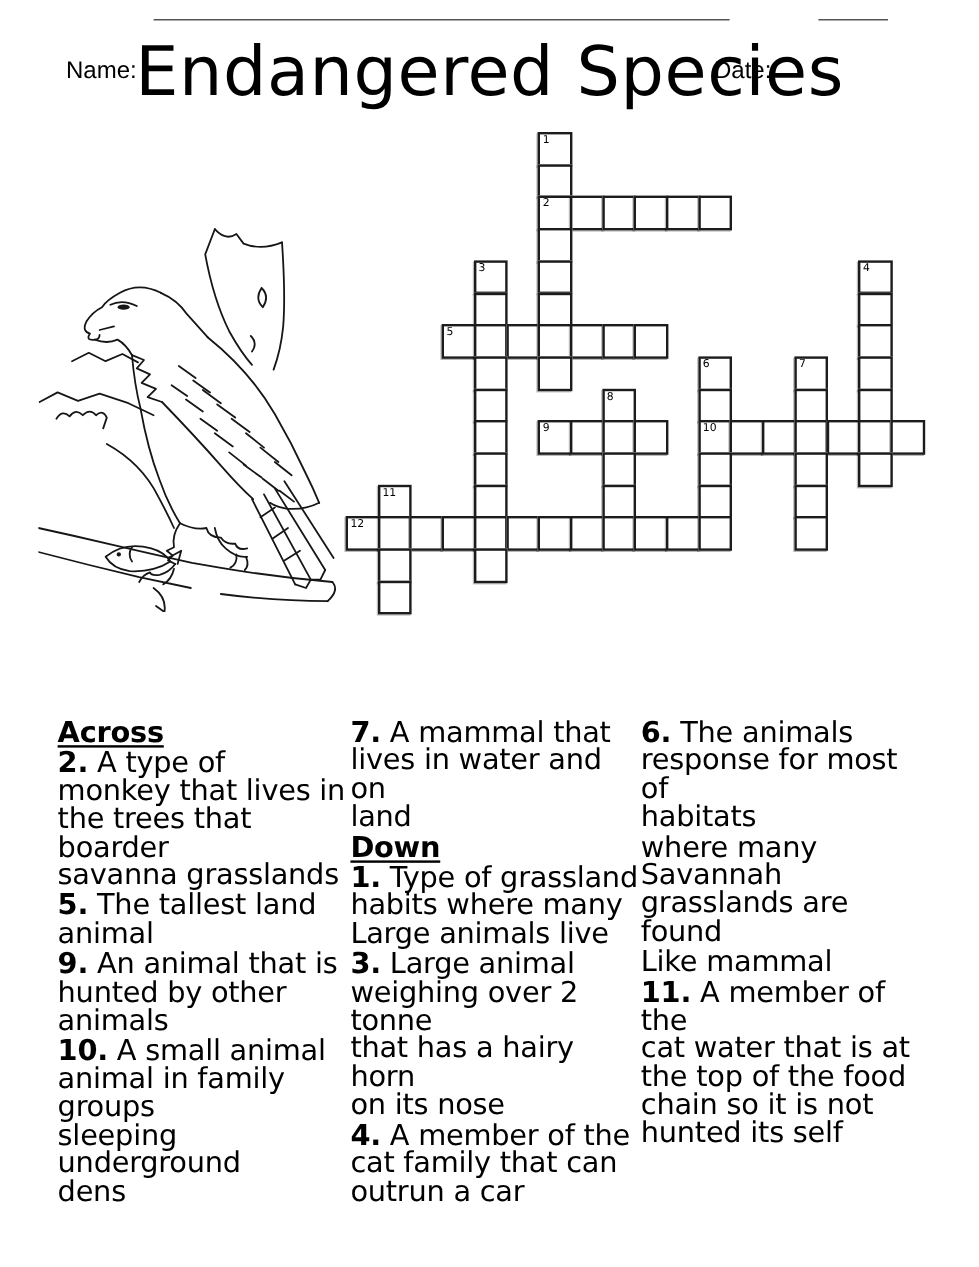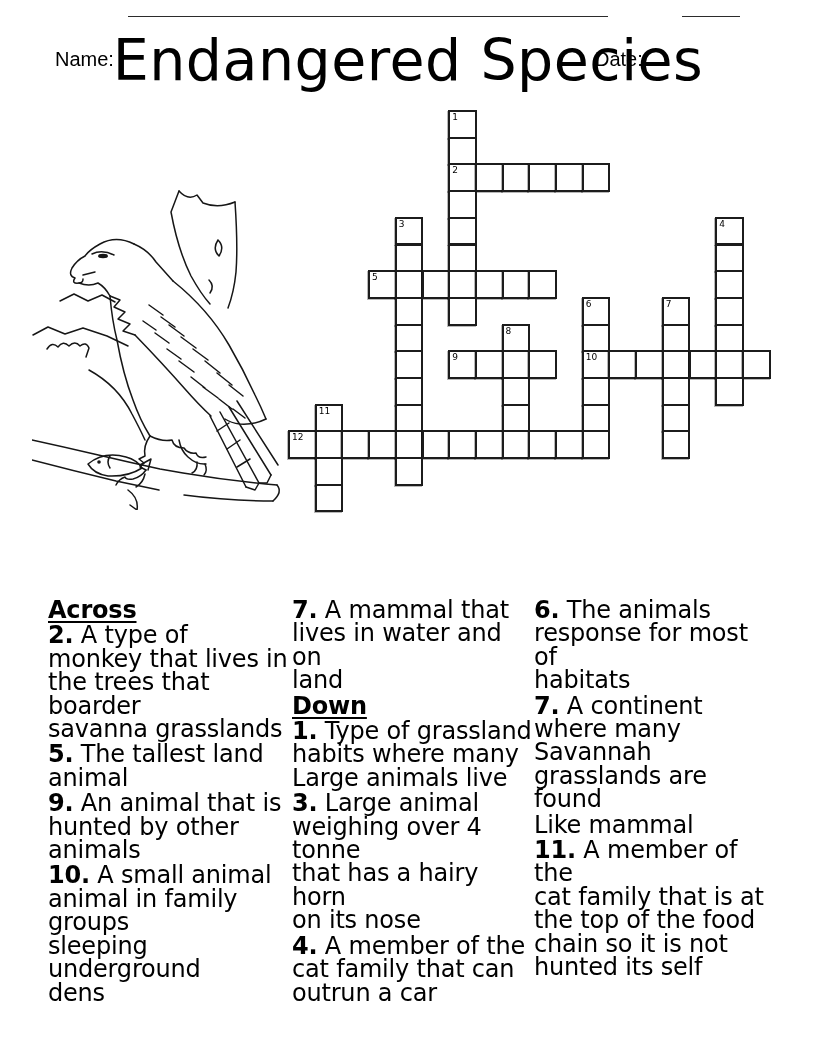--- a/index.html
+++ b/index.html
@@ -240,44 +240,43 @@
       <div class="clue-line">land</div>
     </div>
     <div class="clue-heading">Down</div>
     <div class="clue">
       <div class="clue-line"><span class="clue-num">1.</span>&nbsp;Type of grassland</div>
       <div class="clue-line">habits where many</div>
       <div class="clue-line">Large animals live</div>
     </div>
     <div class="clue">
       <div class="clue-line"><span class="clue-num">3.</span>&nbsp;Large animal</div>
-      <div class="clue-line">weighing over 4 tonne</div>
+      <div class="clue-line">weighing over 2 tonne</div>
       <div class="clue-line">that has a hairy horn</div>
       <div class="clue-line">on its nose</div>
     </div>
     <div class="clue">
       <div class="clue-line"><span class="clue-num">4.</span>&nbsp;A member of the</div>
       <div class="clue-line">cat family that can</div>
       <div class="clue-line">outrun a car</div>
     </div>
   </div>
 <div class="clue-col" id="col2">
     <div class="clue">
       <div class="clue-line"><span class="clue-num">6.</span>&nbsp;The animals</div>
       <div class="clue-line">response for most of</div>
       <div class="clue-line">habitats</div>
     </div>
     <div class="clue">
-      <div class="clue-line"><span class="clue-num">7.</span>&nbsp;A continent</div>
       <div class="clue-line">where many Savannah</div>
       <div class="clue-line">grasslands are found</div>
     </div>
     <div class="clue">
       <div class="clue-line">Like mammal</div>
     </div>
     <div class="clue">
       <div class="clue-line"><span class="clue-num">11.</span>&nbsp;A member of the</div>
-      <div class="clue-line">cat family that is at</div>
+      <div class="clue-line">cat water that is at</div>
       <div class="clue-line">the top of the food</div>
       <div class="clue-line">chain so it is not</div>
       <div class="clue-line">hunted its self</div>
     </div>
   </div>
 
 </body></html>

